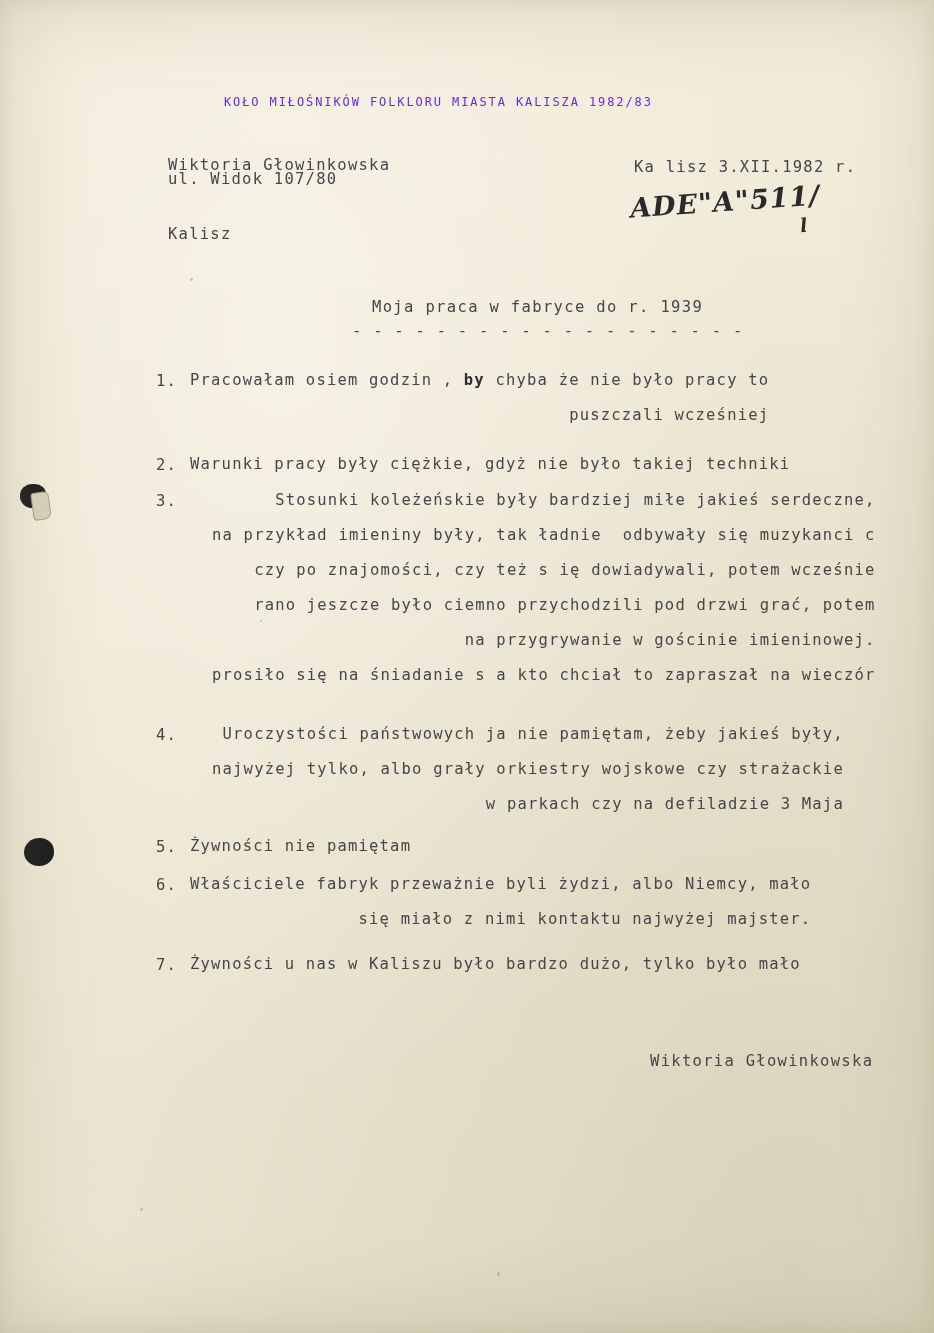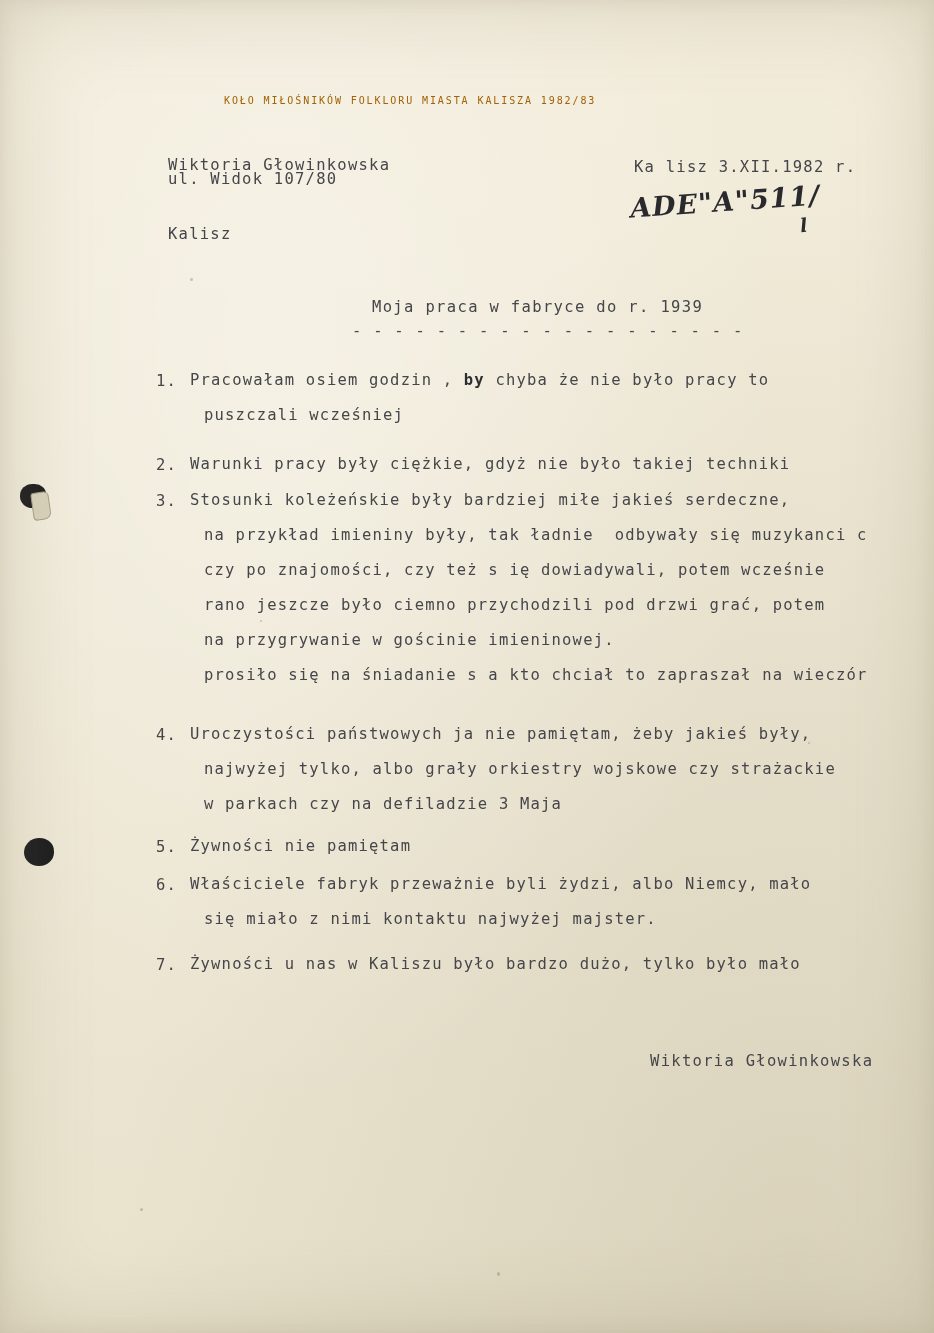--- a/index.html
+++ b/index.html
@@ -50,23 +50,23 @@
     font-size: 15.5px;
     letter-spacing: 1.25px;
     color: #46464a;
     white-space: pre;
     line-height: 1.0;
   }
 
   #title {
     left: 224px;
     top: 96px;
-    font-size: 10px;
+    font-size: 12px;
     letter-spacing: 1.9px;
-    color: #a16207;
+    color: #6d28d9;
   }
 
   #sender-name { left: 168px; top: 158px; }
   #sender-street { left: 168px; top: 172px; }
   #sender-city { left: 168px; top: 227px; }
 
   #place-date { left: 634px; top: 160px; }
 
   
   #archive-mark {
@@ -130,22 +130,23 @@
     top: 0;
   }
   .item .line {
     font-family: "DejaVu Sans Mono", monospace;
     font-size: 15.5px;
     letter-spacing: 1.2px;
     color: #46464a;
     white-space: pre;
     height: 35px;
     line-height: 16px;
-  }
-  .item .line.indent { margin-left: 14px; }
+    text-align: right;
+  }
+  .item .line.indent { margin-left: 22px; }
 
   .bold-strike { font-weight: 700; color: #2e2e31; }
 
   #signature {
     position: absolute;
     left: 650px;
     top: 1052px;
     font-family: "DejaVu Sans Mono", monospace;
     font-size: 15.5px;
     letter-spacing: 1.3px;

